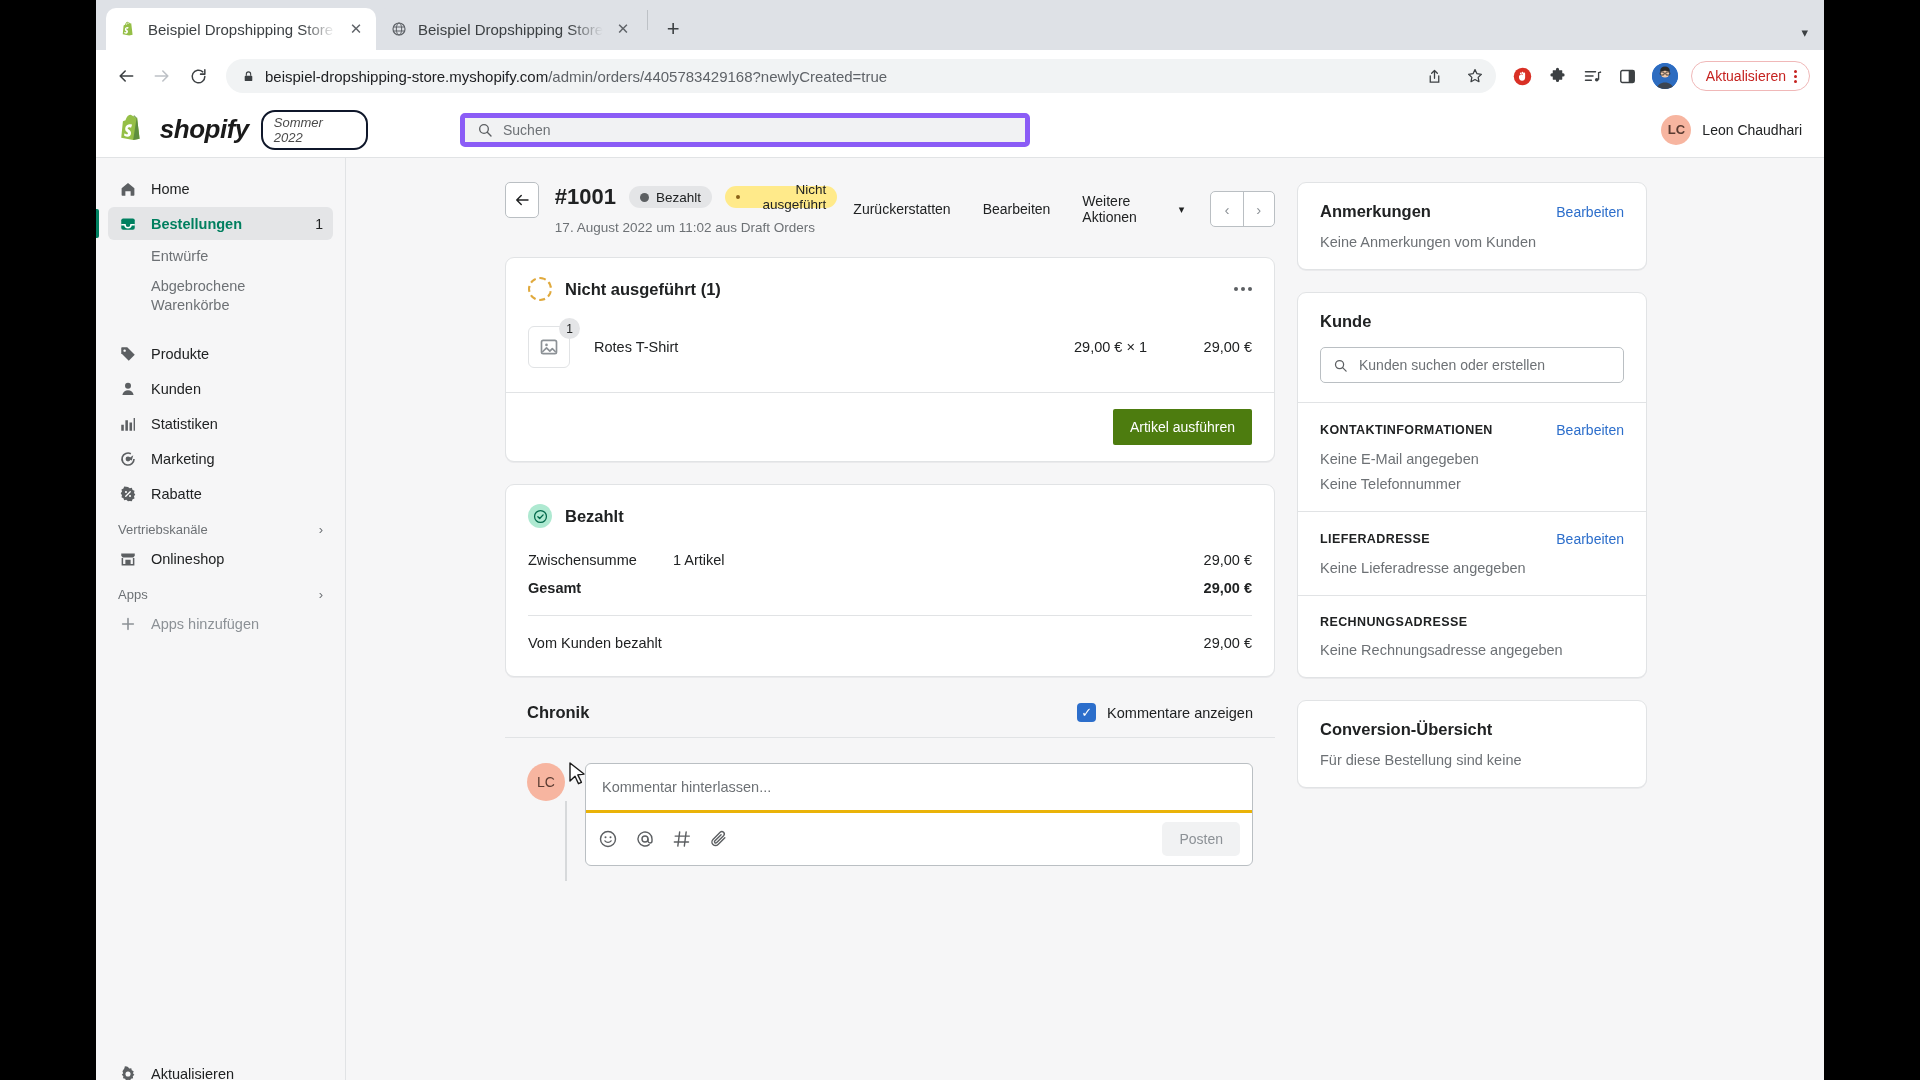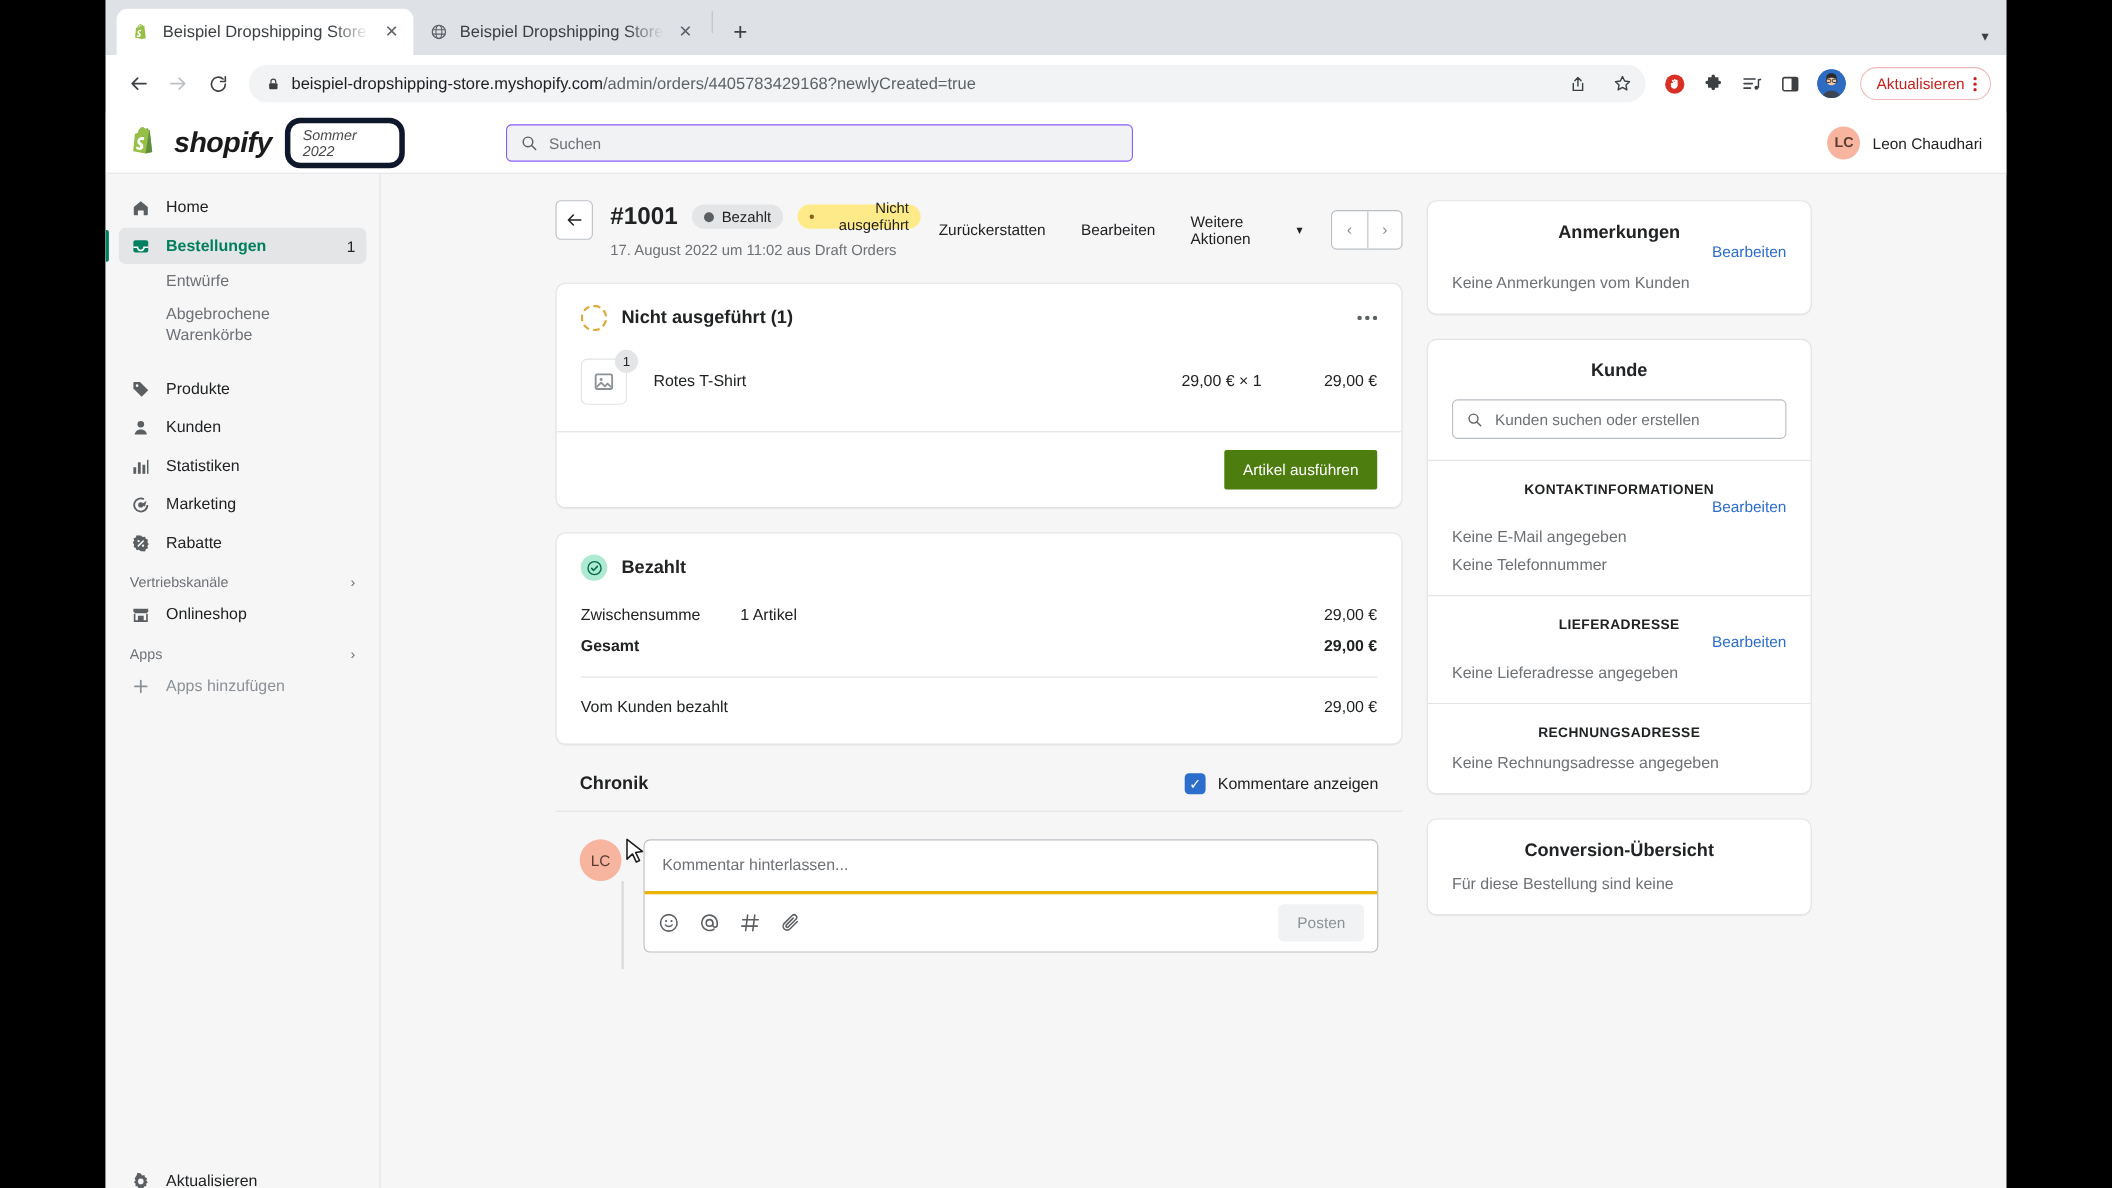--- a/index.html
+++ b/index.html
@@ -111,26 +111,26 @@
 
   
   #app { position: relative; height: 1000px; background: #f6f6f7; }
   .topbar {
     height: 56px; background: #ffffff; border-bottom: 1px solid #e1e3e5;
     display: flex; align-items: center; padding: 0 22px;
   }
   .brand { display: flex; align-items: center; gap: 12px; width: 250px; }
   .shopify-word { font-size: 26px; font-weight: bold; font-style: italic; color: #1a1a1a; letter-spacing: -0.5px; }
   .badge-pill {
-    border: 5px solid #0f172a; border-radius: 14px;
+    border: 2px solid #0f172a; border-radius: 14px;
     padding: 3px 11px; font-size: 13px; color: #4a4a4a; font-style: italic;
   }
   .searchbar {
     width: 570px; height: 34px; background: #f1f2f3;
-    border: 1px solid #8b5cf6; border-radius: 5px;
+    border: 5px solid #8b5cf6; border-radius: 5px;
     display: flex; align-items: center; gap: 10px; padding: 0 12px;
     margin-left: 92px;
   }
   .searchbar .ph { font-size: 14px; color: #6d7175; }
   .user-area { margin-left: auto; display: flex; align-items: center; gap: 11px; }
   .av-circle {
     width: 30px; height: 30px; border-radius: 50%;
     background: #f7b5a0; color: #5a3b31;
     display: flex; align-items: center; justify-content: center;
     font-size: 13px; font-weight: bold;
@@ -292,21 +292,21 @@
     font-size: 14px; border-radius: 5px; padding: 9px 17px;
   }
 
   
   .rcard {
     background: #fff; border: 1px solid #e1e3e5; border-radius: 9px;
     margin-bottom: 22px; box-shadow: 0 1px 0 rgba(22,29,37,.05);
   }
   .rc-sec { padding: 19px 22px; }
   .rc-sec + .rc-sec { border-top: 1px solid #e1e3e5; }
-  .rc-head { display: flex; align-items: center; flex-direction: column; }
+  .rc-head { display: flex; align-items: center; }
   .rc-title { font-size: 16.5px; font-weight: bold; color: #202223; }
   .rc-sub { font-size: 12.5px; font-weight: bold; color: #202223; letter-spacing: .4px; }
   .rc-link { margin-left: auto; font-size: 14px; color: #2c6ecb; }
   .rc-text { font-size: 14.5px; color: #6d7175; margin-top: 13px; }
   .rc-text + .rc-text { margin-top: 9px; }
   .cust-search {
     height: 36px; border: 1px solid #babfc3; border-radius: 5px; background: #fff;
     display: flex; align-items: center; gap: 11px; padding: 0 12px; margin-top: 16px;
   }
   .cust-search .ph { font-size: 14px; color: #6d7175; }

